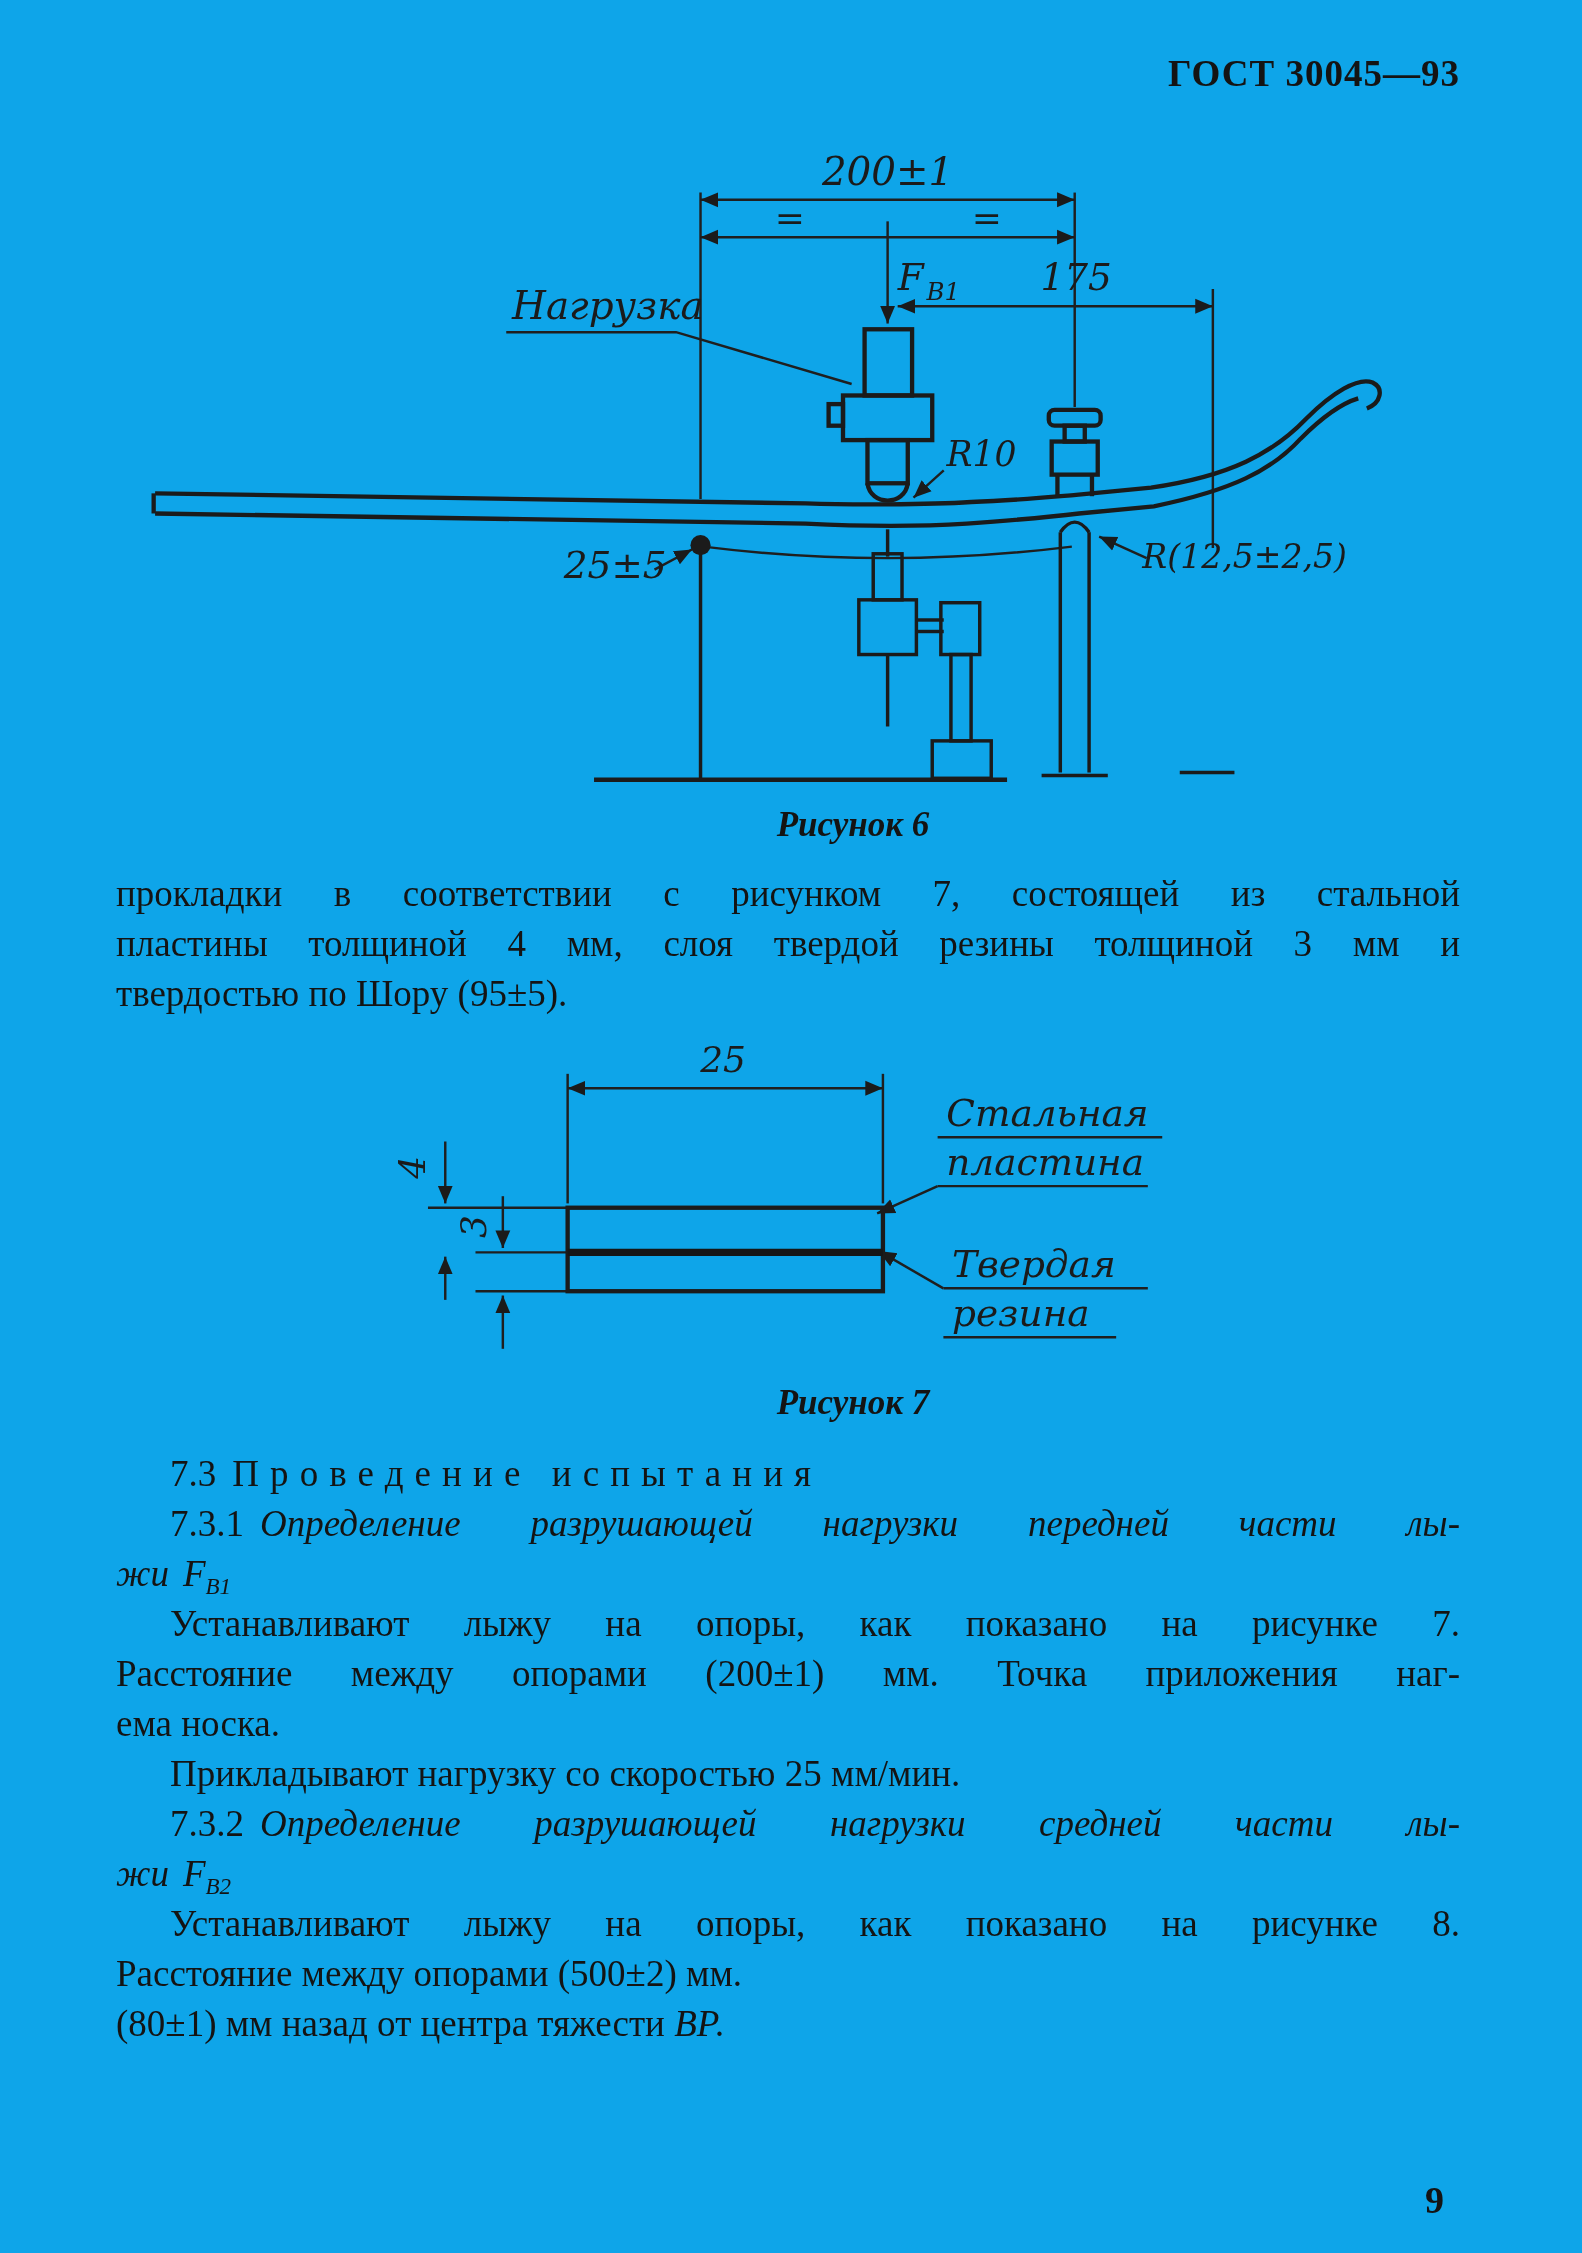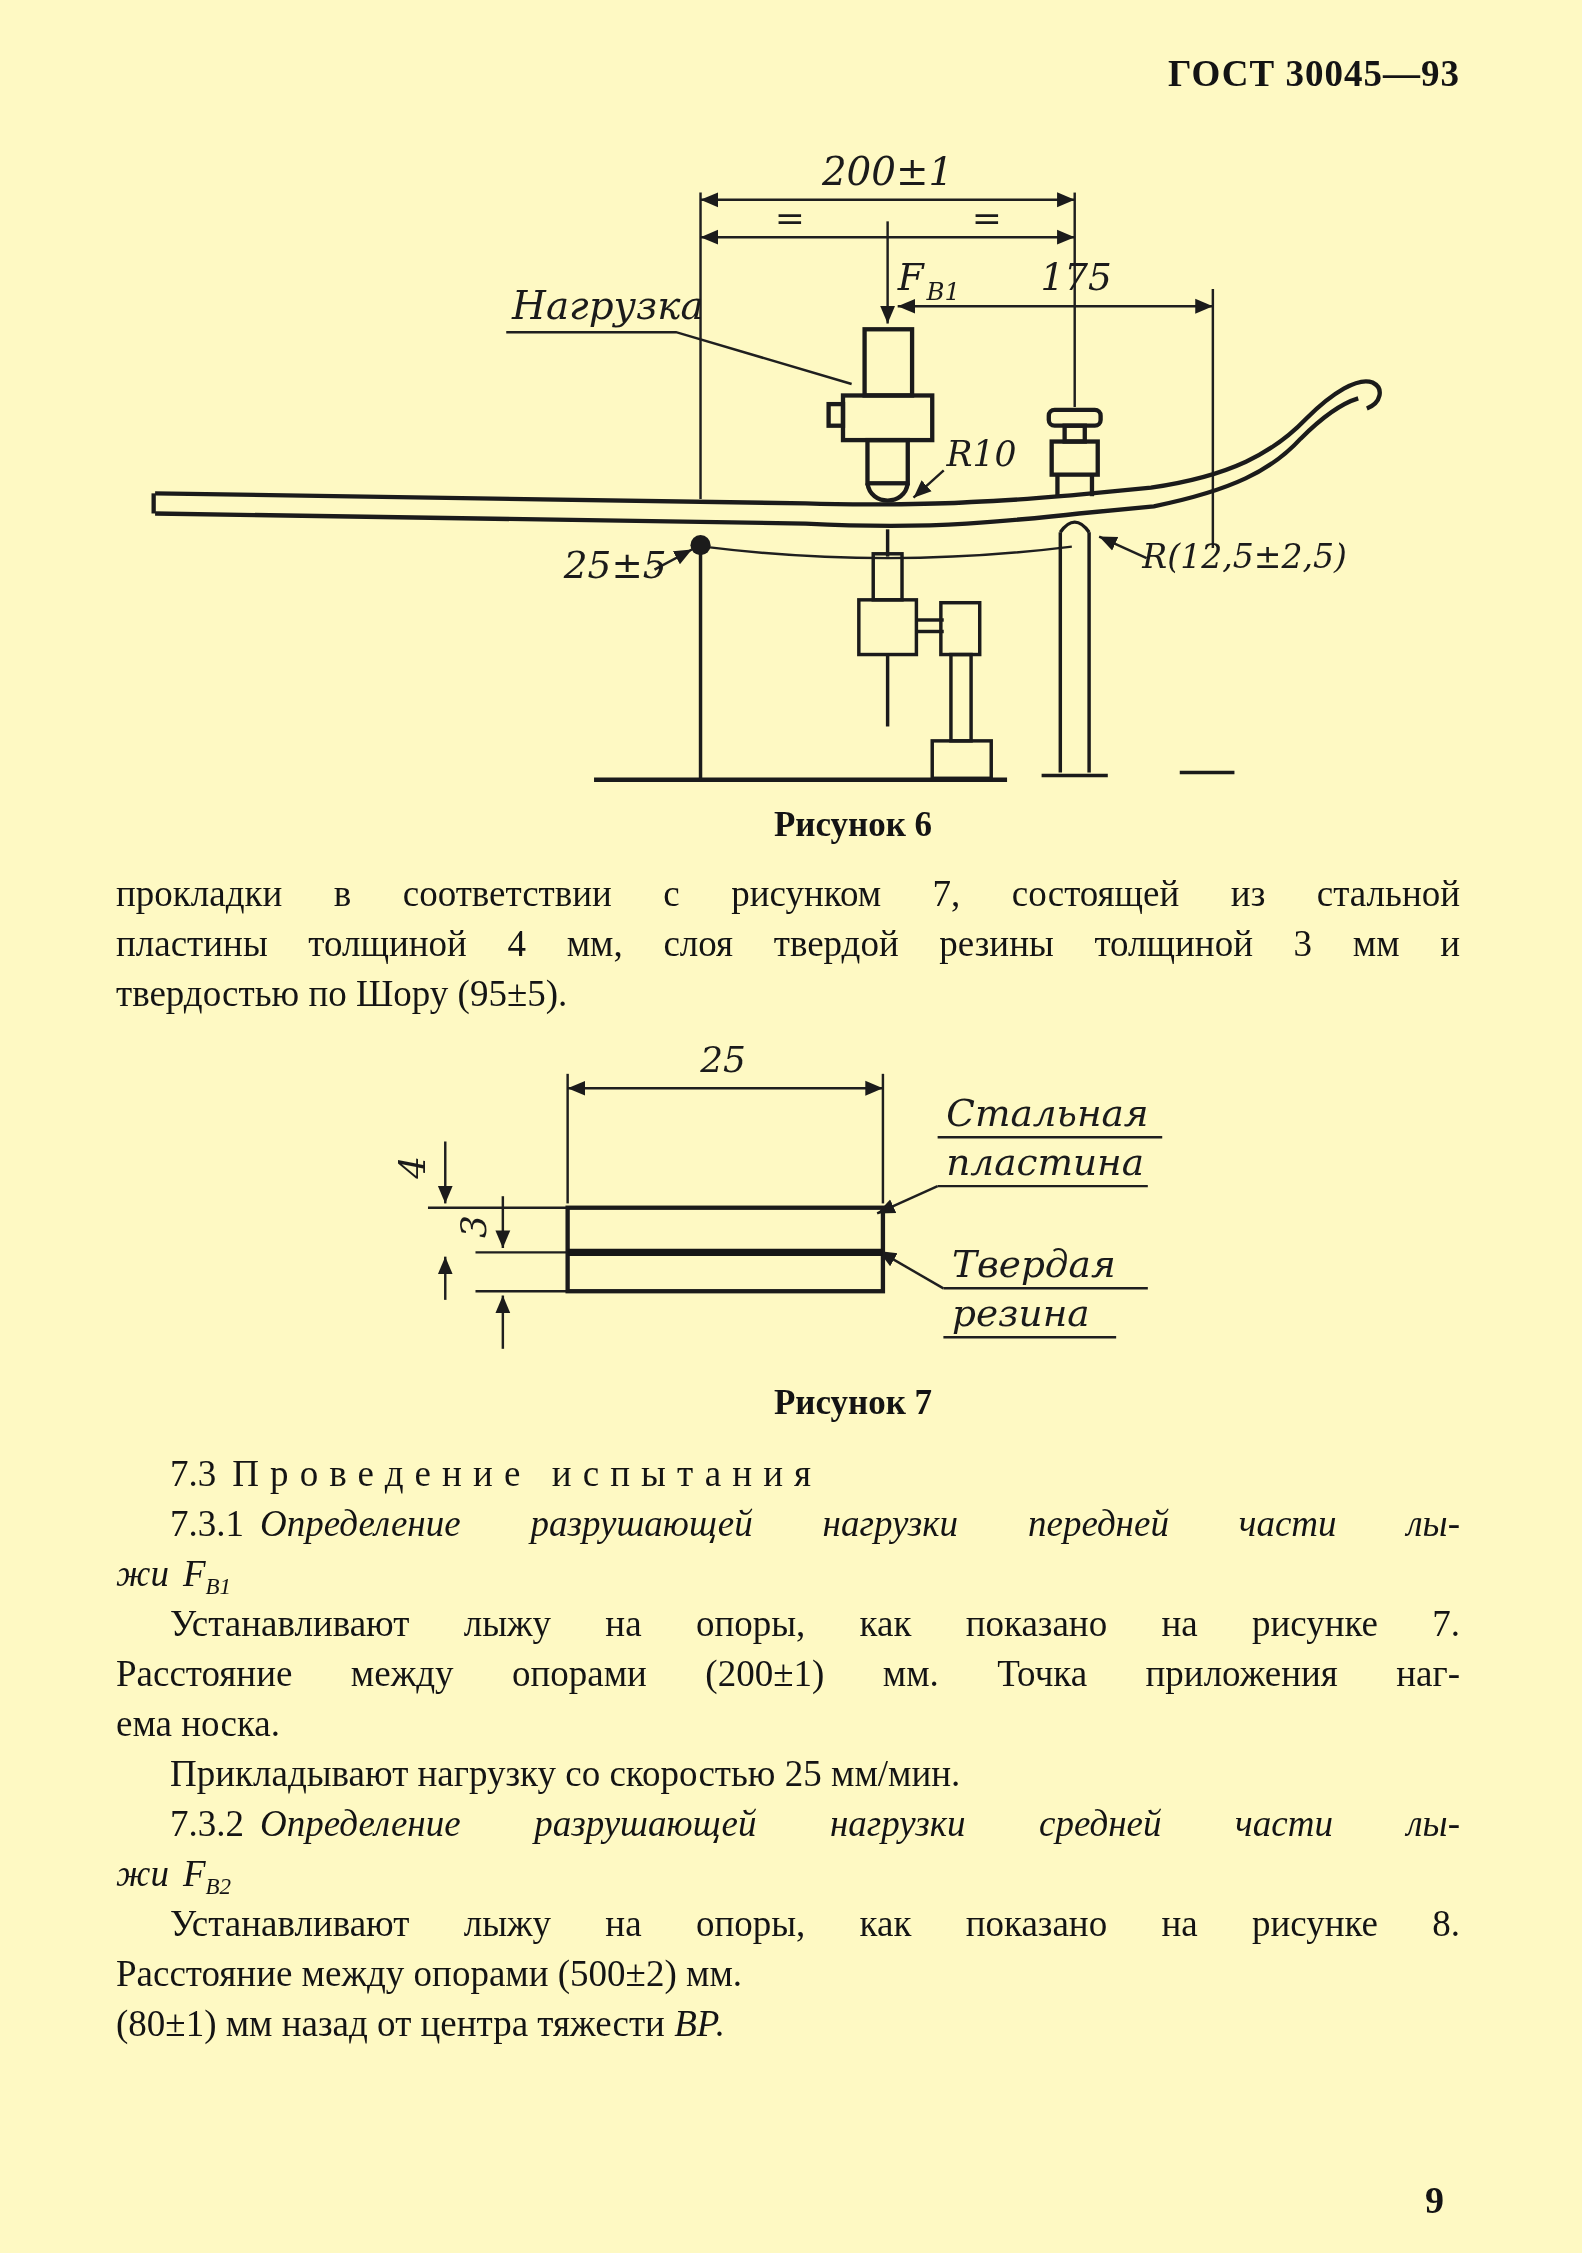--- a/index.html
+++ b/index.html
@@ -1,28 +1,28 @@
 <!DOCTYPE html>
 <html><head>
 <meta charset="utf-8">
 <style>
   * { margin:0; padding:0; box-sizing:border-box; }
   html,body { background:#9a9a9a; }
   .page {
     position:relative; width:1582px; height:2253px;
-    background:#fef9c3; color:#141414; overflow:hidden;
+    background:#0ea5e9; color:#141414; overflow:hidden;
     font-family:"Liberation Serif","DejaVu Serif",serif;
     margin:0 auto;
   }
   .content { padding:52px 122px 0 116px; }
   .doc-header { text-align:right; font-size:37px; font-weight:bold; letter-spacing:1px; }
   .fig-wrap { position:relative; }
   .fig6 { margin-top:40px; margin-left:20px; }
   .fig7 { margin-top:26px; margin-left:240px; }
-  .fig-caption { font-size:35px; font-weight:bold; text-align:center; }
+  .fig-caption { font-size:35px; font-weight:bold; text-align:center;font-style:italic; }
   .cap6 { margin-top:8px; padding-left:130px; }
   .cap7 { margin-top:14px; padding-left:130px; }
   .body-text { margin-top:24px; font-size:37px; font-weight:normal; }
   .body-text.second { margin-top:26px; }
   .tline { line-height:50px; text-align:justify; text-align-last:justify; }
   .tlast { text-align-last:left; }
   .ind { text-indent:54px; }
   .ital { font-style:italic; }
   .num { margin-right:16px; font-style:normal; }
   .spaced { letter-spacing:.30em; }

